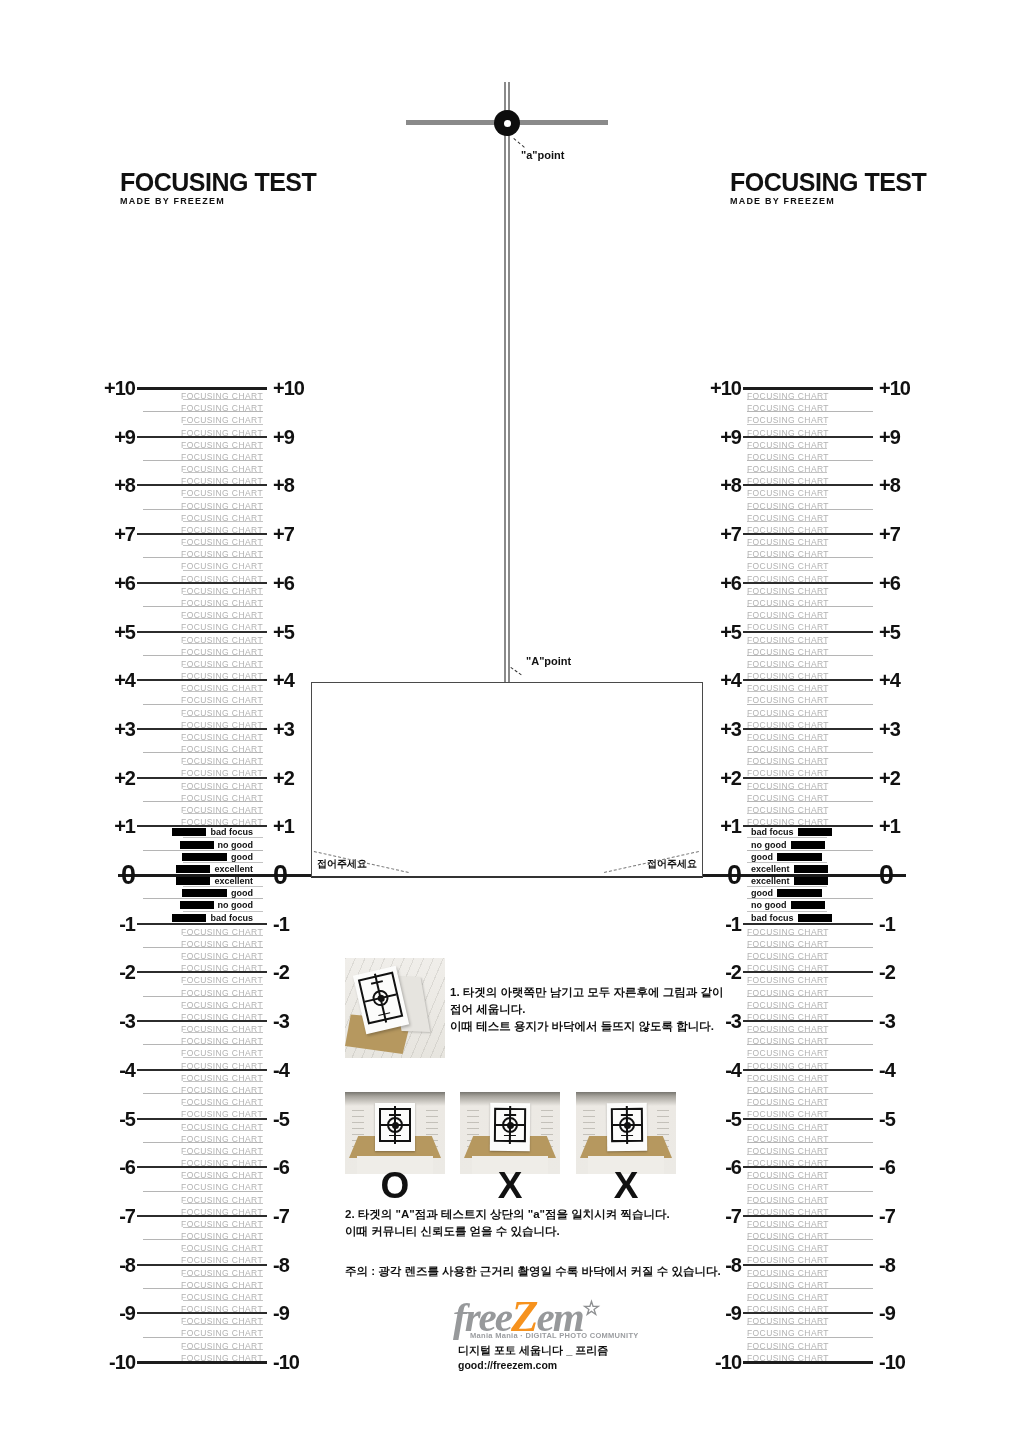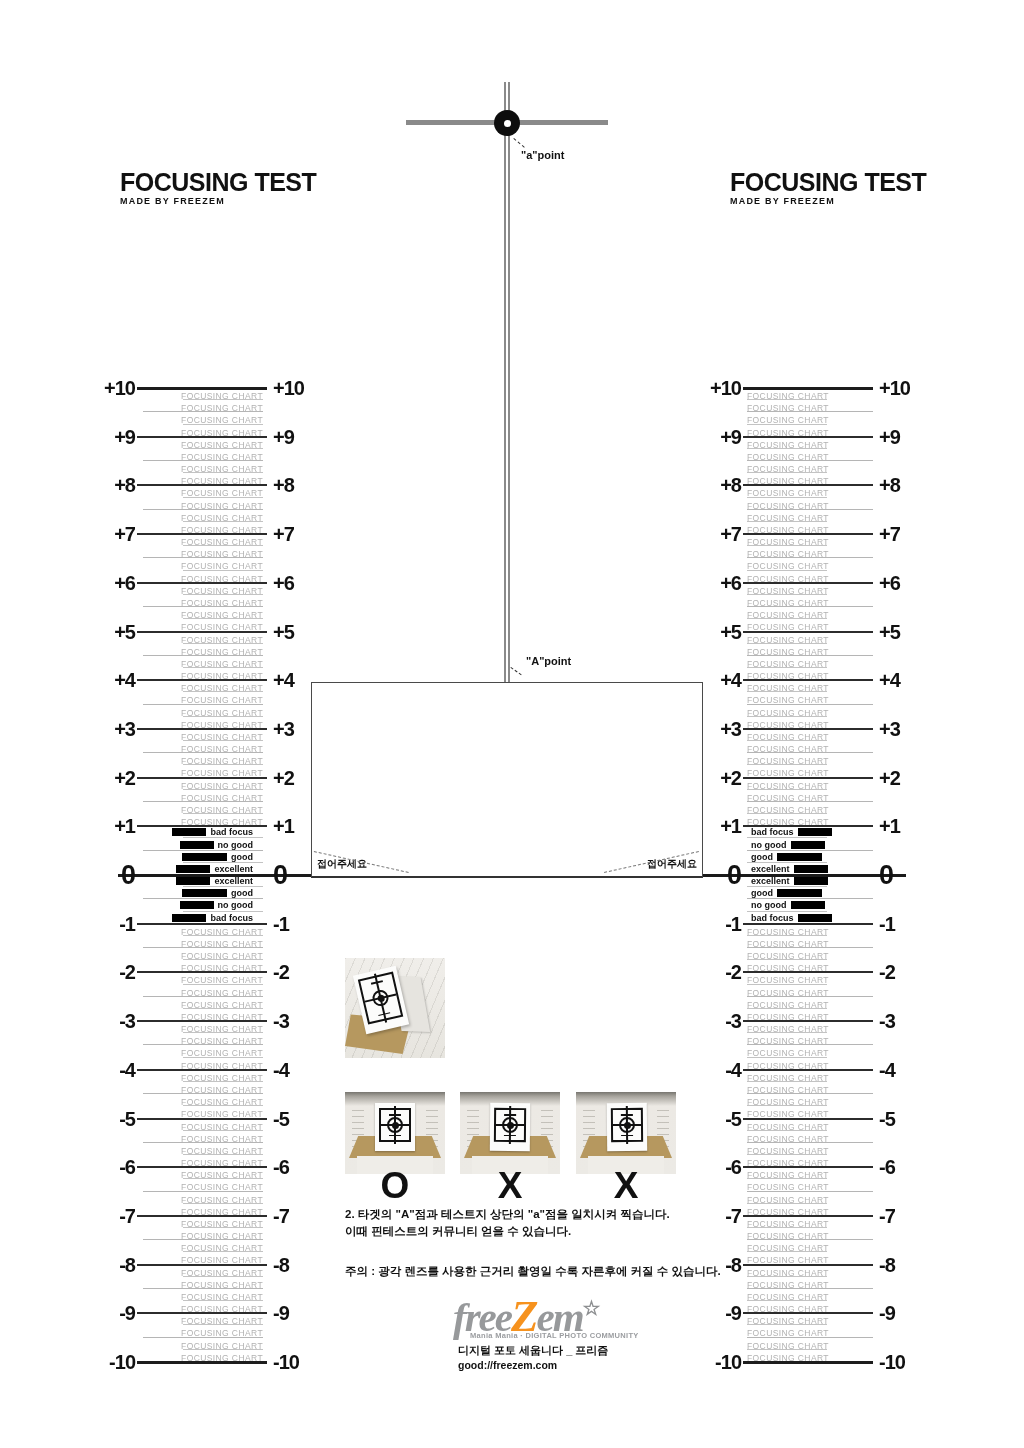--- a/index.html
+++ b/index.html
@@ -625,20 +625,25 @@
       <div class="mtarget">
         <div class="mt-v"></div>
         <div class="mt-h"></div>
         <div class="mt-ring"></div>
         <div class="mt-dot"></div>
         <div class="mt-tick t"></div>
         <div class="mt-tick b"></div>
       </div>
     </div>
   </div>
+  <div class="step1-text">
+    <div class="kr">1. 타겟의 아랫쪽만 남기고 모두 자른후에 그림과 같이</div>
+    <div class="kr">접어 세웁니다.</div>
+    <div class="kr">이때 테스트 용지가 바닥에서 들뜨지 않도록 합니다.</div>
+  </div>
 
   <div class="photo xphoto" id="example-1" style="left:345px;top:1092px;">
     <div class="xp-ticks l"></div>
     <div class="xp-ticks r"></div>
     <div class="xp-wood"></div>
     <div class="xp-front"></div>
     <div class="xp-card">
       <div class="mtarget">
         <div class="mt-v"></div>
         <div class="mt-h"></div>
@@ -682,23 +687,23 @@
     </div>
   </div>
   <div class="mark-row">
     <span style="left:345px;">O</span>
     <span style="left:460px;">X</span>
     <span style="left:576px;">X</span>
   </div>
 
   <div class="step2-text">
     <div class="kr">2. 타겟의 "A"점과 테스트지 상단의 "a"점을 일치시켜 찍습니다.</div>
-    <div class="kr">이때 핀테스트의 커뮤니티 얻을 수 있습니다.</div>
-  </div>
-  <div class="warning-text kr">주의 : 광각 렌즈를 사용한 근거리 촬영일 수록 자른후에 커질 수 있습니다.</div>
+    <div class="kr">이때 커뮤니티 신뢰도를 얻을 수 있습니다.</div>
+  </div>
+  <div class="warning-text kr">주의 : 광각 렌즈를 사용한 근거리 촬영일 수록 바닥에서 커질 수 있습니다.</div>
 
   <div class="logo">
     <span class="gray">free</span><span class="accent">Z</span><span class="gray">em</span><span class="star">☆</span>
   </div>
   <div class="tagline">Mania Mania · DIGITAL PHOTO COMMUNITY</div>
   <div class="caption">디지털 포토 세웁니다 _ 프리즘</div>
   <div class="url">good://freezem.com</div>
 
 </div>
 

